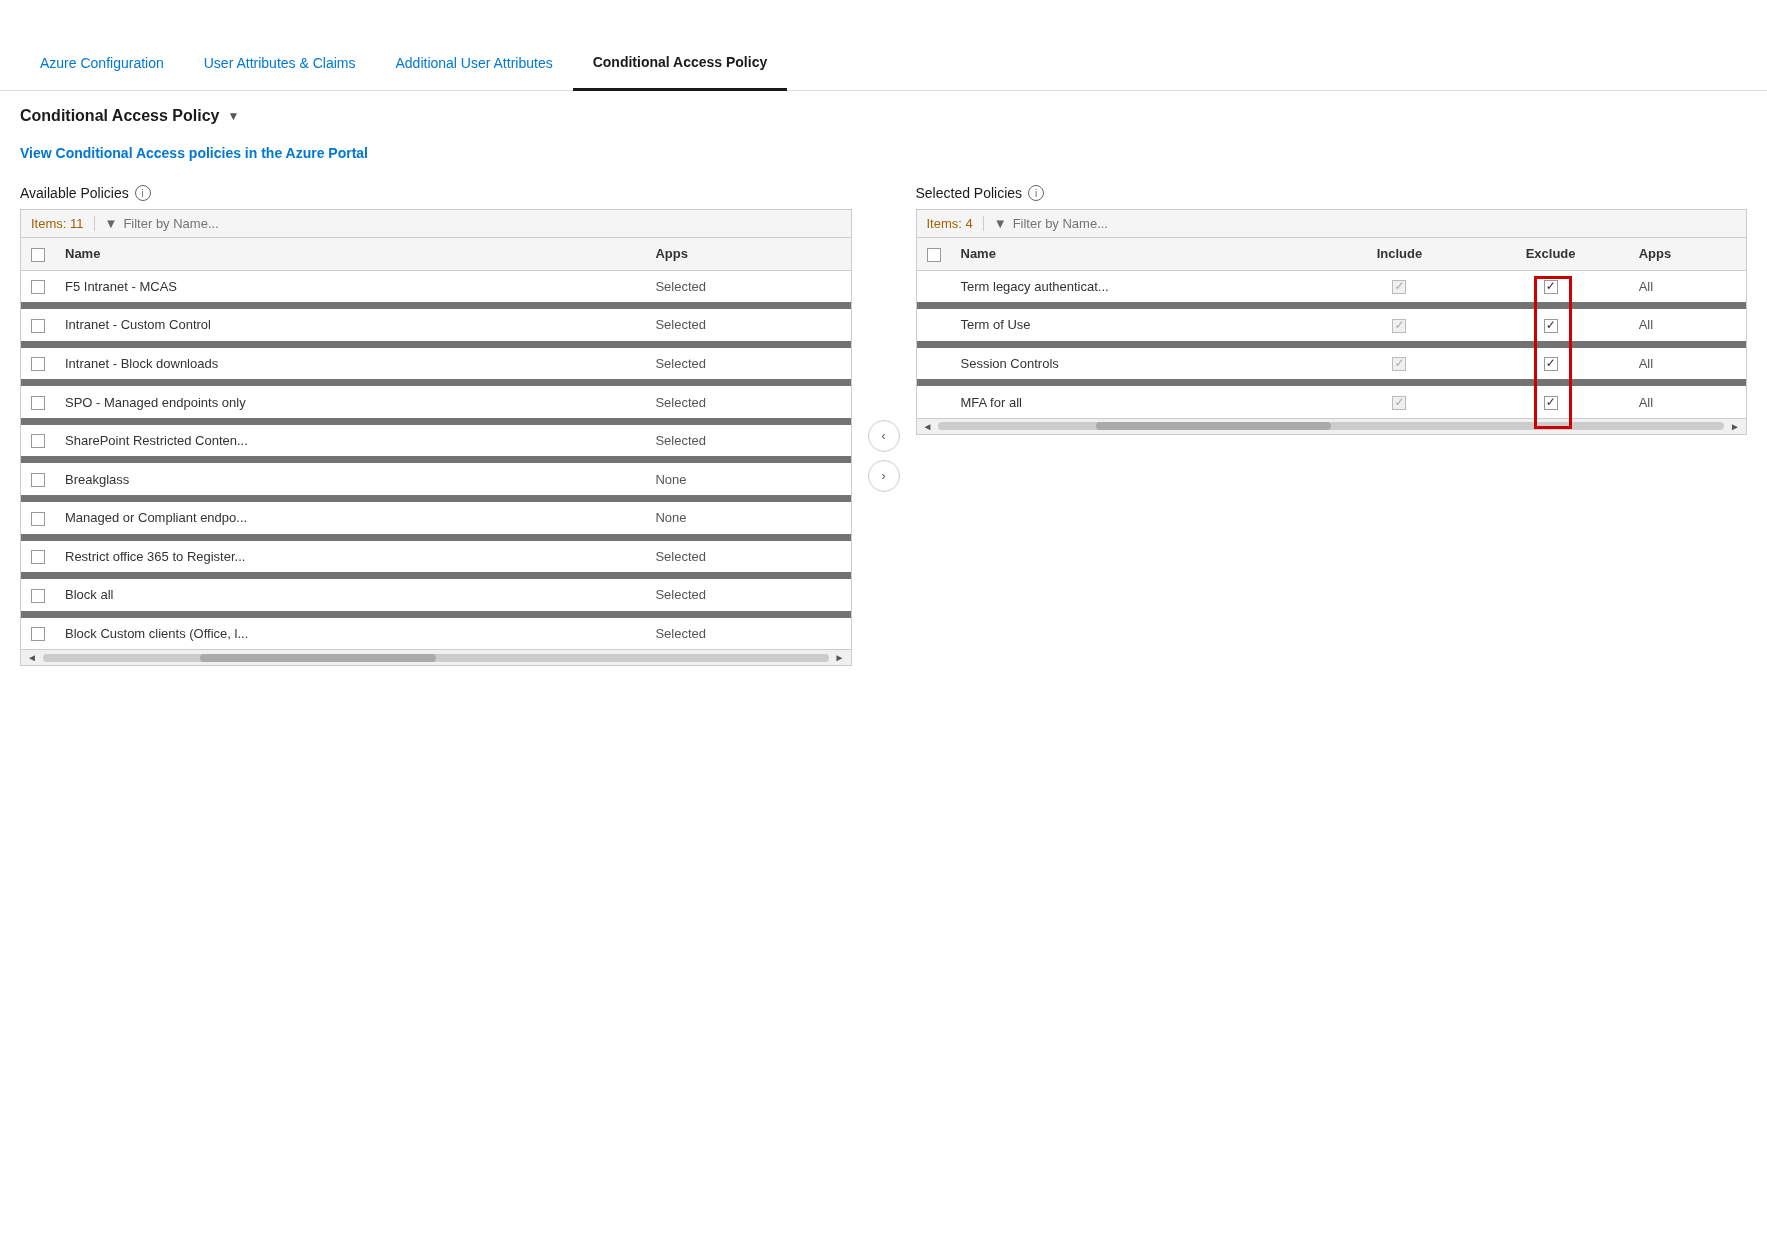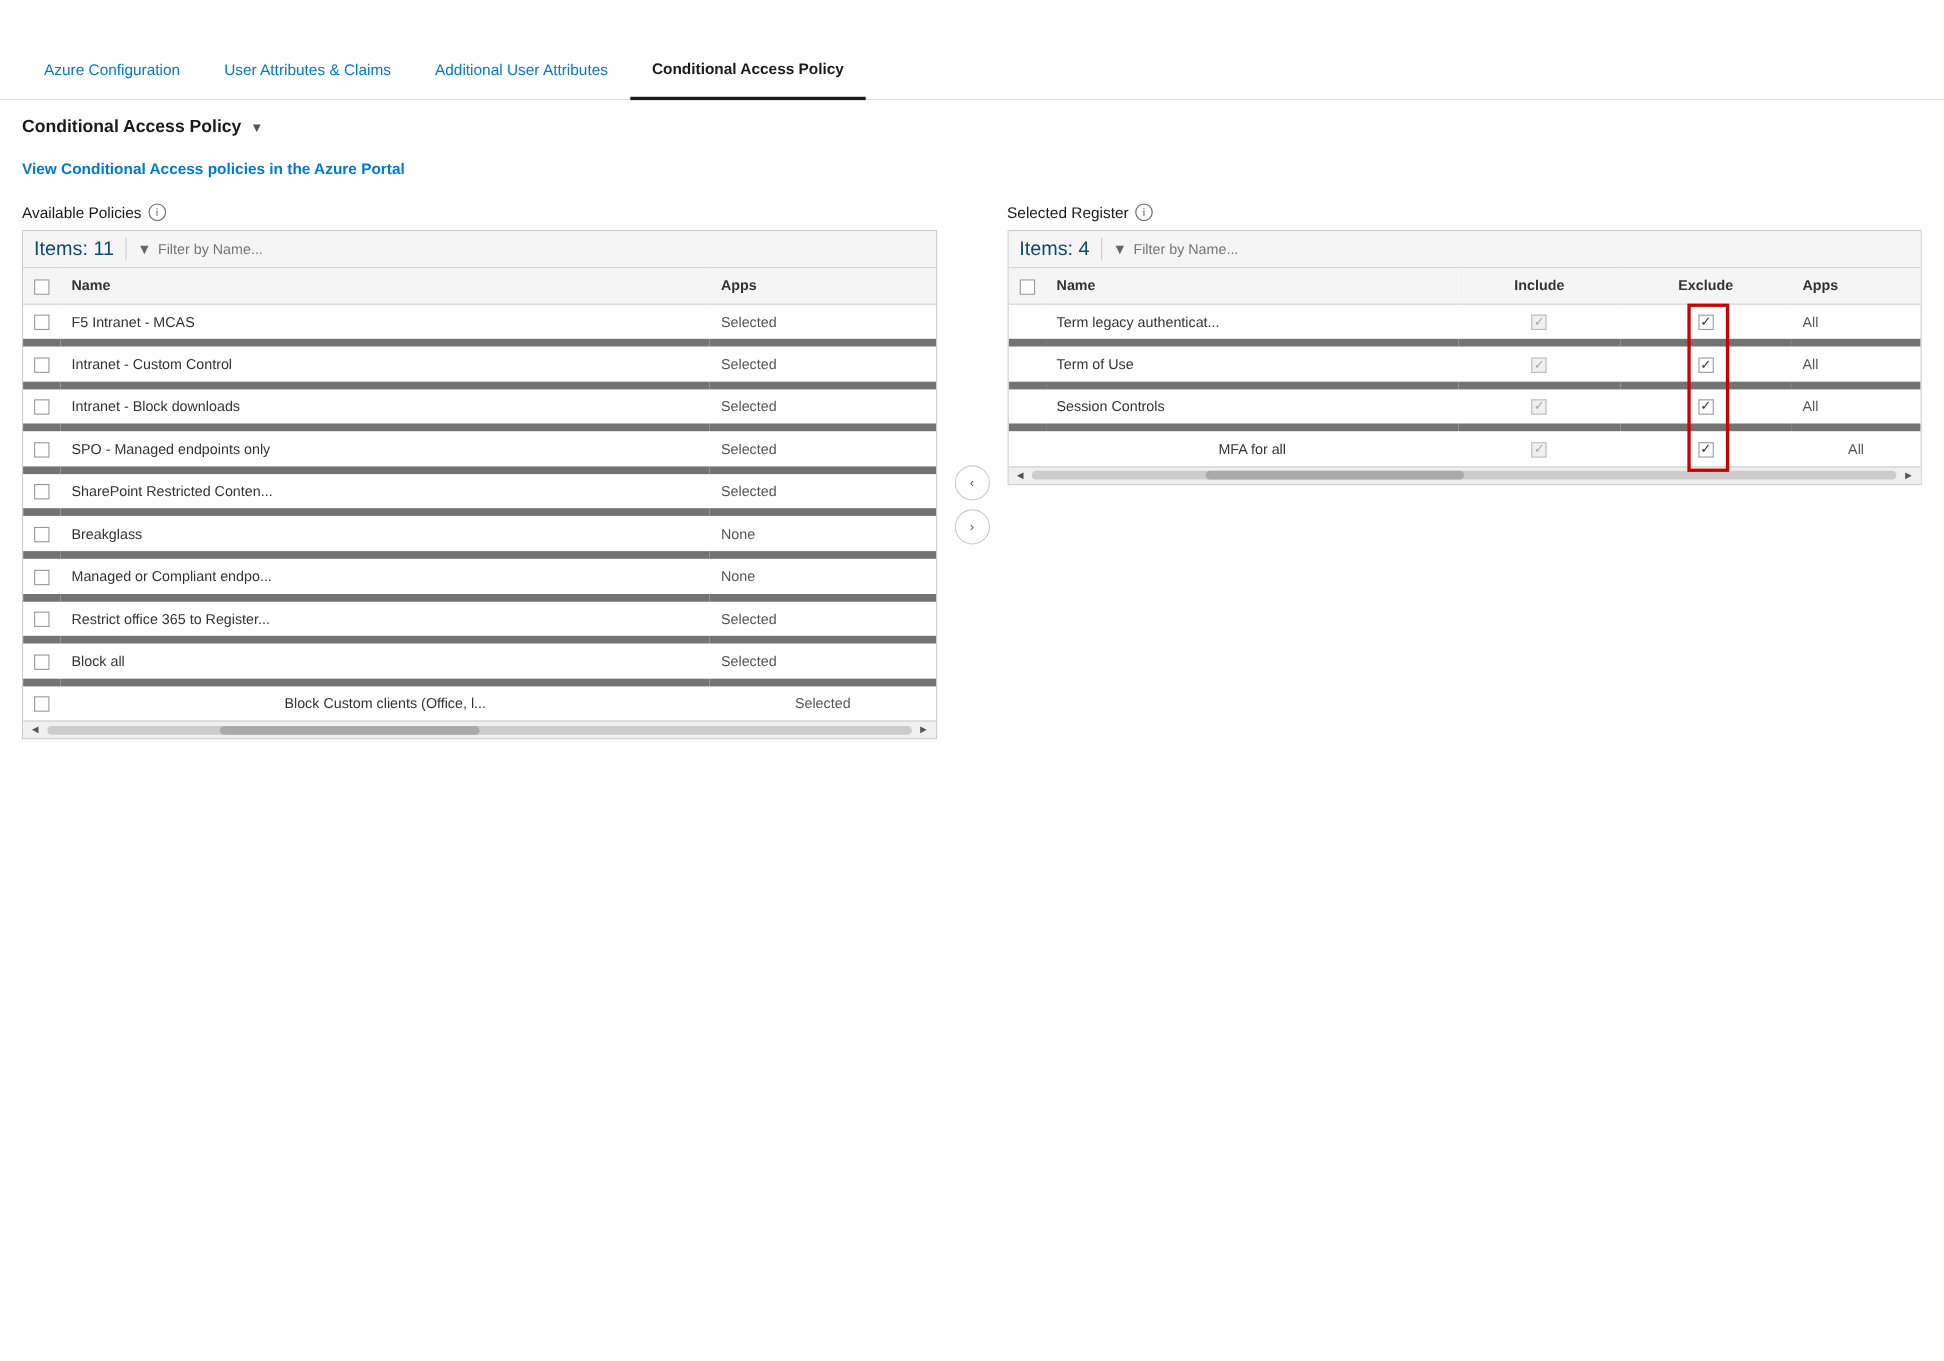--- a/index.html
+++ b/index.html
@@ -97,22 +97,22 @@
     .table-toolbar {
       display: flex;
       align-items: center;
       background: #f5f5f5;
       border-bottom: 1px solid #ccc;
       padding: 6px 10px;
       gap: 10px;
     }
 
     .items-count {
-      font-size: 18px;
-      color: #0c4a6e;
+      font-size: 13px;
+      color: #a16207;
       flex: 0 0 auto;
       padding-right: 10px;
       border-right: 1px solid #ccc;
     }
 
     .filter-container {
       display: flex;
       align-items: center;
       gap: 6px;
       flex: 1;
@@ -149,21 +149,20 @@
 
     .table-grid td {
       padding: 8px 10px;
       border-bottom: 7px solid #737373;
       font-size: 13px;
       color: #333;
     }
 
     .table-grid tr:last-child td {
       border-bottom: none;
-      text-align: center;
     }
 
     .table-grid td.apps-col {
       color: #555;
     }
 
     .checkbox-cell {
       width: 30px;
       text-align: center;
     }
@@ -386,21 +385,21 @@
       </div>
     </div>
 
     <div class="transfer-buttons">
       <button class="transfer-btn">‹</button>
       <button class="transfer-btn">›</button>
     </div>
 
     <div class="panel-section">
       <div class="panel-label">
-        <span>Selected Register</span>
+        <span>Selected Policies</span>
         <span class="info-icon">i</span>
       </div>
 
       <div class="selected-table-wrapper" style="position: relative;">
 
         <div class="table-toolbar">
           <span class="items-count">Items: 4</span>
           <div class="filter-container">
             <span class="filter-icon">▼</span>
             <input class="filter-input" type="text" placeholder="Filter by Name..." style="">

